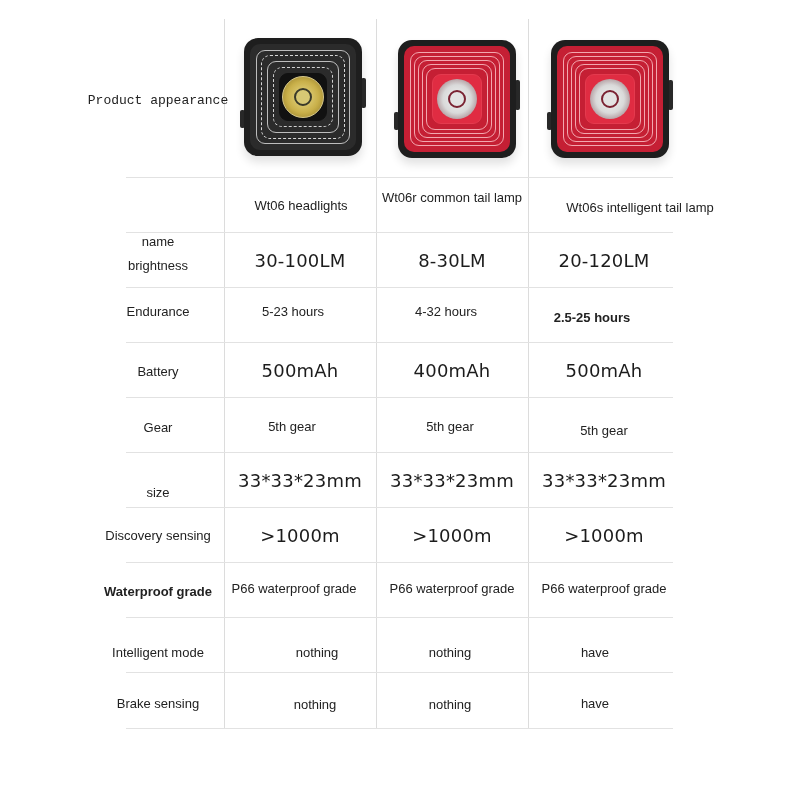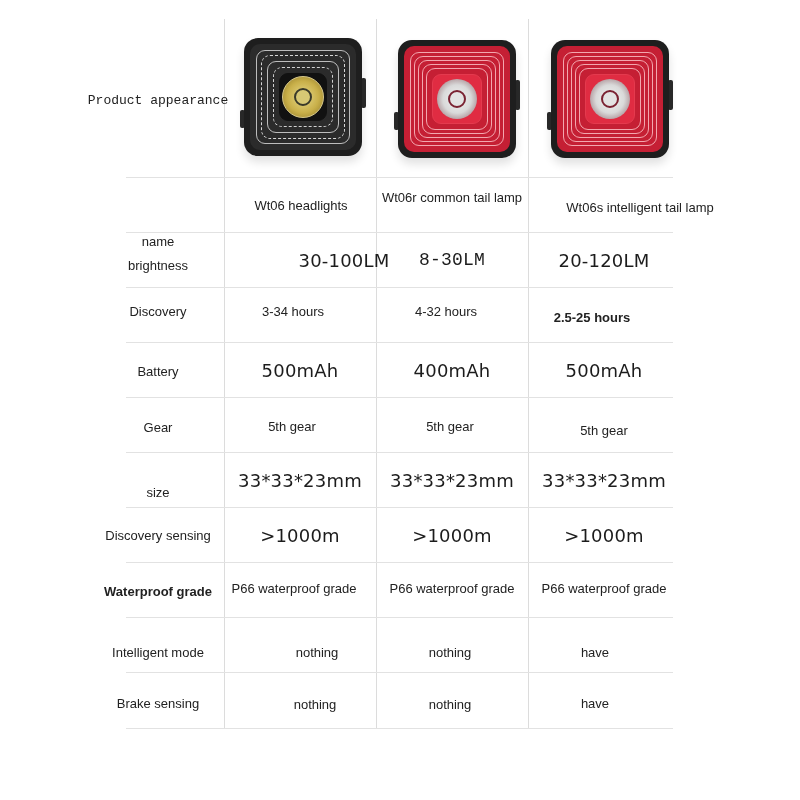--- a/index.html
+++ b/index.html
@@ -90,26 +90,26 @@
     <div class="core-in" style="width:14px; height:14px; background:#e3e3e3; border:2px solid #7a2232;"></div>
   </div>
 </div>
 
 <div class="cell label" style="left:100px; width:116px; top:192px; height:26px;margin-top:36px;">name</div>
 <div class="cell val-sm" style="left:226px; width:150px; top:192px; height:26px;">Wt06 headlights</div>
 <div class="cell val-sm" style="left:376px; width:152px; top:184px; height:26px;">Wt06r common tail lamp</div>
 <div class="cell val-sm" style="left:528px; width:152px; top:194px; height:26px;margin-left:36px;">Wt06s intelligent tail lamp</div>
 
 <div class="cell label" style="left:100px; width:116px; top:252px; height:26px;">brightness</div>
-<div class="cell val-lg" style="left:224px; width:152px; top:246px; height:28px;padding-left:44px;">30-100LM</div>
-<div class="cell val-lg" style="left:376px; width:152px; top:246px; height:28px;font-family:Liberation Mono, monospace;">8-30LM</div>
+<div class="cell val-lg" style="left:224px; width:152px; top:246px; height:28px;">30-100LM</div>
+<div class="cell val-lg" style="left:376px; width:152px; top:246px; height:28px;">8-30LM</div>
 <div class="cell val-lg" style="left:528px; width:152px; top:246px; height:28px;">20-120LM</div>
 
-<div class="cell label" style="left:100px; width:116px; top:298px; height:26px;">Discovery</div>
-<div class="cell val-sm" style="left:224px; width:138px; top:298px; height:26px;">3-34 hours</div>
+<div class="cell label" style="left:100px; width:116px; top:298px; height:26px;">Endurance</div>
+<div class="cell val-sm" style="left:224px; width:138px; top:298px; height:26px;">5-23 hours</div>
 <div class="cell val-sm" style="left:376px; width:140px; top:298px; height:26px;">4-32 hours</div>
 <div class="cell val-sm" style="left:528px; width:128px; top:304px; height:26px;font-weight:bold;">2.5-25 hours</div>
 
 <div class="cell label" style="left:100px; width:116px; top:358px; height:26px;">Battery</div>
 <div class="cell val-lg" style="left:224px; width:152px; top:356px; height:28px;">500mAh</div>
 <div class="cell val-lg" style="left:376px; width:152px; top:356px; height:28px;">400mAh</div>
 <div class="cell val-lg" style="left:528px; width:152px; top:356px; height:28px;">500mAh</div>
 
 <div class="cell label" style="left:100px; width:116px; top:414px; height:26px;">Gear</div>
 <div class="cell val-sm" style="left:224px; width:136px; top:413px; height:26px;">5th gear</div>

